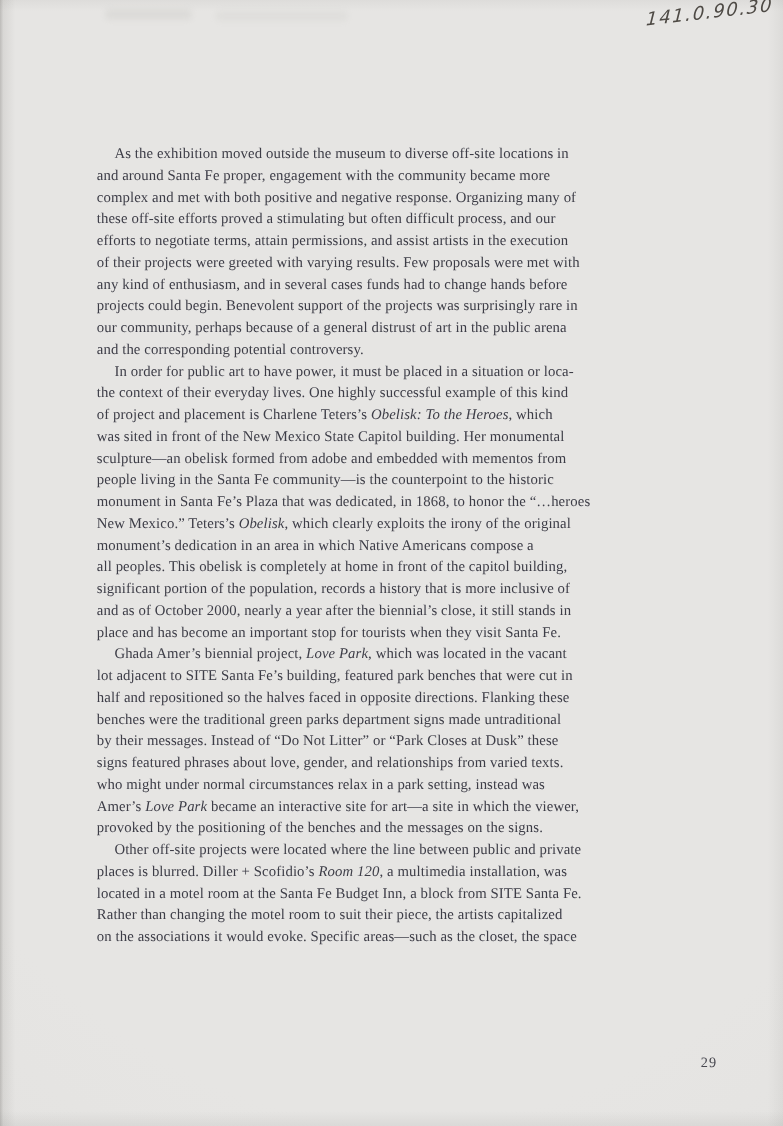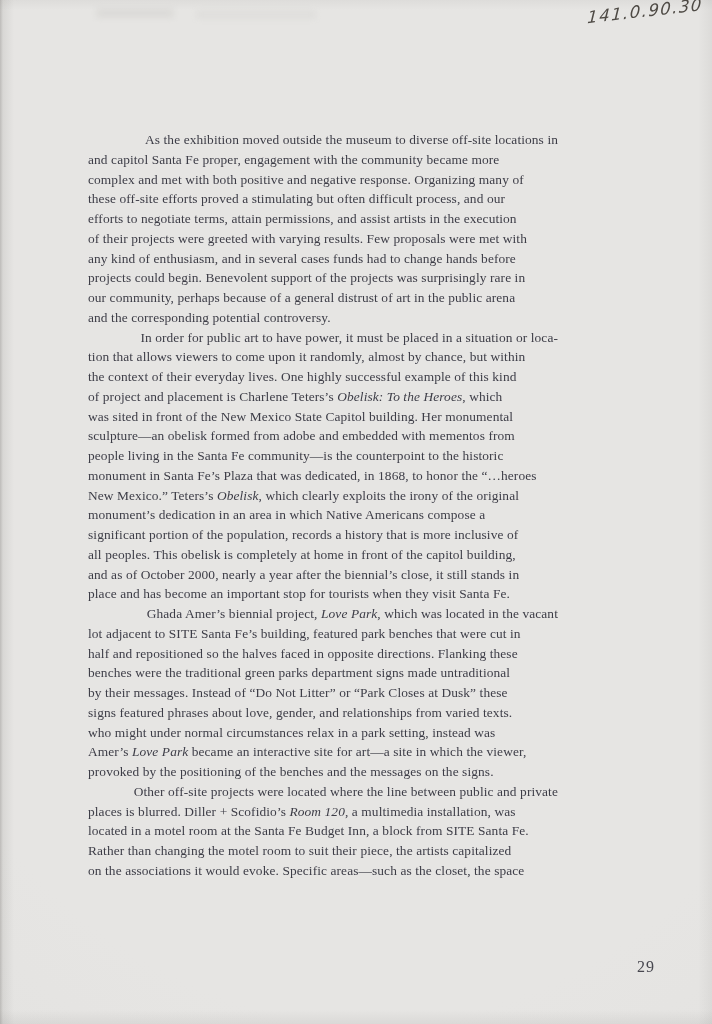--- a/index.html
+++ b/index.html
@@ -50,67 +50,66 @@
     left: 88px;
     top: 130px;
     width: 470px;
     font-size: 13.4px;
     line-height: 19.75px;
     color: #3d3d47;
     letter-spacing: 0.1px;
   }
   .paragraph { margin: 0; }
   .text-line { white-space: nowrap; }
-  .text-line.indent { text-indent: 16px; text-align: right; }
+  .text-line.indent { text-indent: 16px; }
   .text-line i { font-style: italic; }
 
   .page-number {
     position: absolute;
     left: 637px;
     top: 958px;
-    font-size: 16px;
+    font-size: 13px;
     letter-spacing: 1px;
     color: #47474f;
   }
 </style>
 </head>
 <body>
 
 <div class="book-page">
   <div class="ghost ghost-1"></div>
   <div class="ghost ghost-2"></div>
 
   <div class="handwriting">141.0.90.30</div>
 
   <div class="text-block">
       <div class="paragraph">
         <div class="text-line indent"><span>As the exhibition moved outside the museum to diverse off-site locations in</span></div>
-        <div class="text-line"><span>and capitol Santa Fe proper, engagement with the community became more</span></div>
+        <div class="text-line"><span>and around Santa Fe proper, engagement with the community became more</span></div>
         <div class="text-line"><span>complex and met with both positive and negative response. Organizing many of</span></div>
         <div class="text-line"><span>these off-site efforts proved a stimulating but often difficult process, and our</span></div>
         <div class="text-line"><span>efforts to negotiate terms, attain permissions, and assist artists in the execution</span></div>
         <div class="text-line"><span>of their projects were greeted with varying results. Few proposals were met with</span></div>
         <div class="text-line"><span>any kind of enthusiasm, and in several cases funds had to change hands before</span></div>
         <div class="text-line"><span>projects could begin. Benevolent support of the projects was surprisingly rare in</span></div>
         <div class="text-line"><span>our community, perhaps because of a general distrust of art in the public arena</span></div>
         <div class="text-line"><span>and the corresponding potential controversy.</span></div>
       </div>
       <div class="paragraph">
         <div class="text-line indent"><span>In order for public art to have power, it must be placed in a situation or loca-</span></div>
-        <div class="text-line"><span>tion that allows viewers to come upon it randomly, almost by chance, but within</span></div>
         <div class="text-line"><span>the context of their everyday lives. One highly successful example of this kind</span></div>
         <div class="text-line"><span>of project and placement is Charlene Teters’s </span><i>Obelisk: To the Heroes</i><span>, which</span></div>
         <div class="text-line"><span>was sited in front of the New Mexico State Capitol building. Her monumental</span></div>
         <div class="text-line"><span>sculpture—an obelisk formed from adobe and embedded with mementos from</span></div>
         <div class="text-line"><span>people living in the Santa Fe community—is the counterpoint to the historic</span></div>
         <div class="text-line"><span>monument in Santa Fe’s Plaza that was dedicated, in 1868, to honor the “…heroes</span></div>
         <div class="text-line"><span>New Mexico.” Teters’s </span><i>Obelisk</i><span>, which clearly exploits the irony of the original</span></div>
         <div class="text-line"><span>monument’s dedication in an area in which Native Americans compose a</span></div>
+        <div class="text-line"><span>all peoples. This obelisk is completely at home in front of the capitol building,</span></div>
         <div class="text-line"><span>significant portion of the population, records a history that is more inclusive of</span></div>
-        <div class="text-line"><span>all peoples. This obelisk is completely at home in front of the capitol building,</span></div>
         <div class="text-line"><span>and as of October 2000, nearly a year after the biennial’s close, it still stands in</span></div>
         <div class="text-line"><span>place and has become an important stop for tourists when they visit Santa Fe.</span></div>
       </div>
       <div class="paragraph">
         <div class="text-line indent"><span>Ghada Amer’s biennial project, </span><i>Love Park</i><span>, which was located in the vacant</span></div>
         <div class="text-line"><span>lot adjacent to SITE Santa Fe’s building, featured park benches that were cut in</span></div>
         <div class="text-line"><span>half and repositioned so the halves faced in opposite directions. Flanking these</span></div>
         <div class="text-line"><span>benches were the traditional green parks department signs made untraditional</span></div>
         <div class="text-line"><span>by their messages. Instead of “Do Not Litter” or “Park Closes at Dusk” these</span></div>
         <div class="text-line"><span>signs featured phrases about love, gender, and relationships from varied texts.</span></div>

